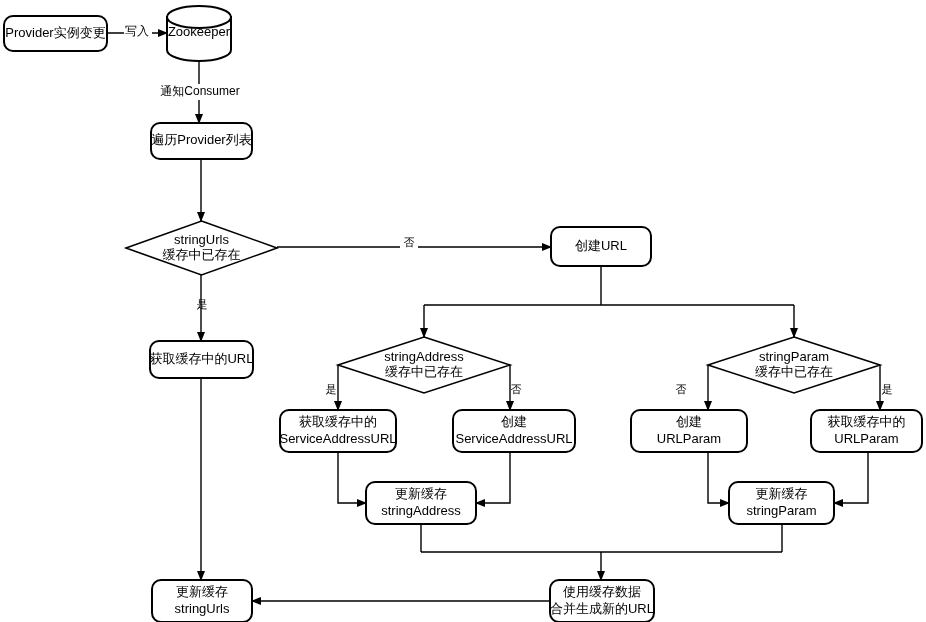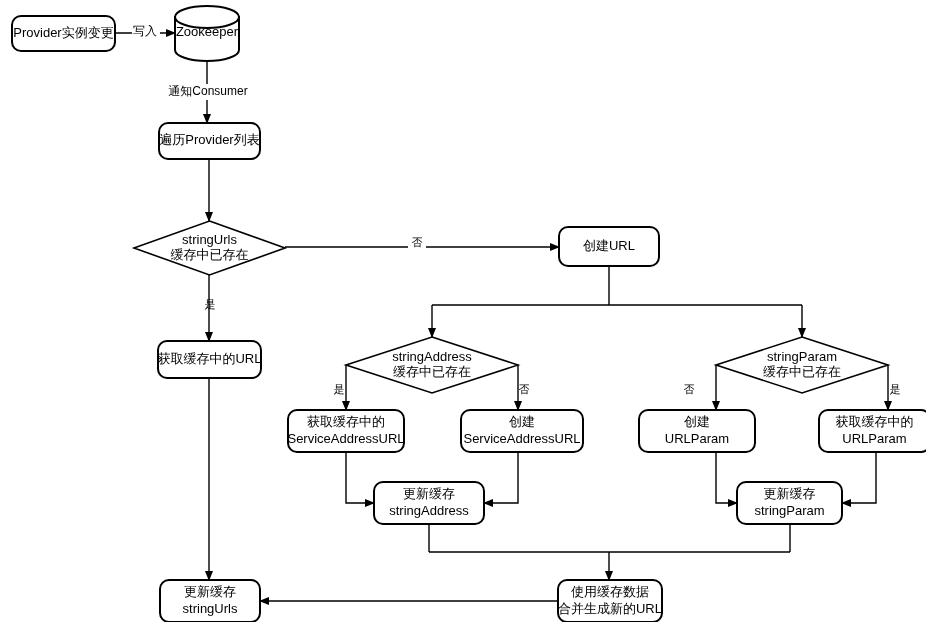--- a/index.html
+++ b/index.html
@@ -10,21 +10,20 @@
   body {
     width: 926px;
     height: 622px;
     font-family: "Liberation Sans", "DejaVu Sans", sans-serif;
     overflow: hidden;
   }
   #flow-root {
     position: relative;
     width: 736px;
     height: 622px;
-    margin-left: 8px;
   }
   svg#flow-svg {
     display: block;
     width: 926px;
     height: 622px;
   }
   .node-shape {
     fill: #ffffff;
     stroke: #000000;
     stroke-width: 2;

